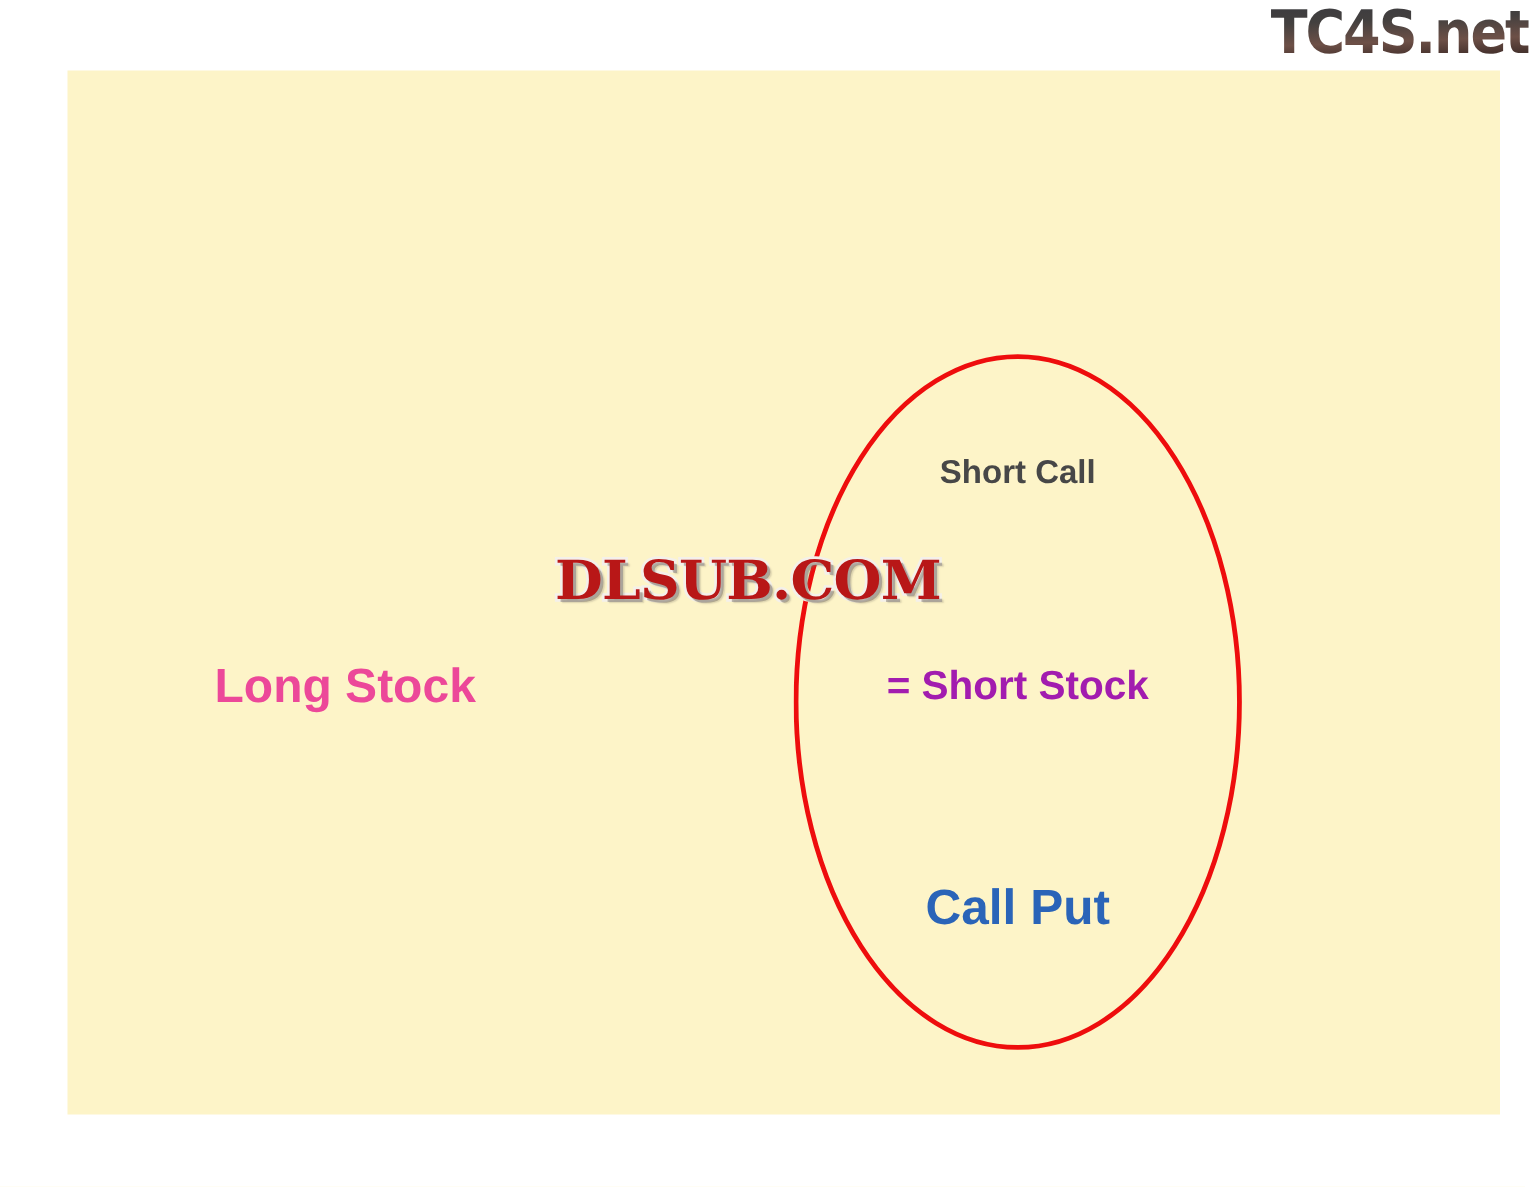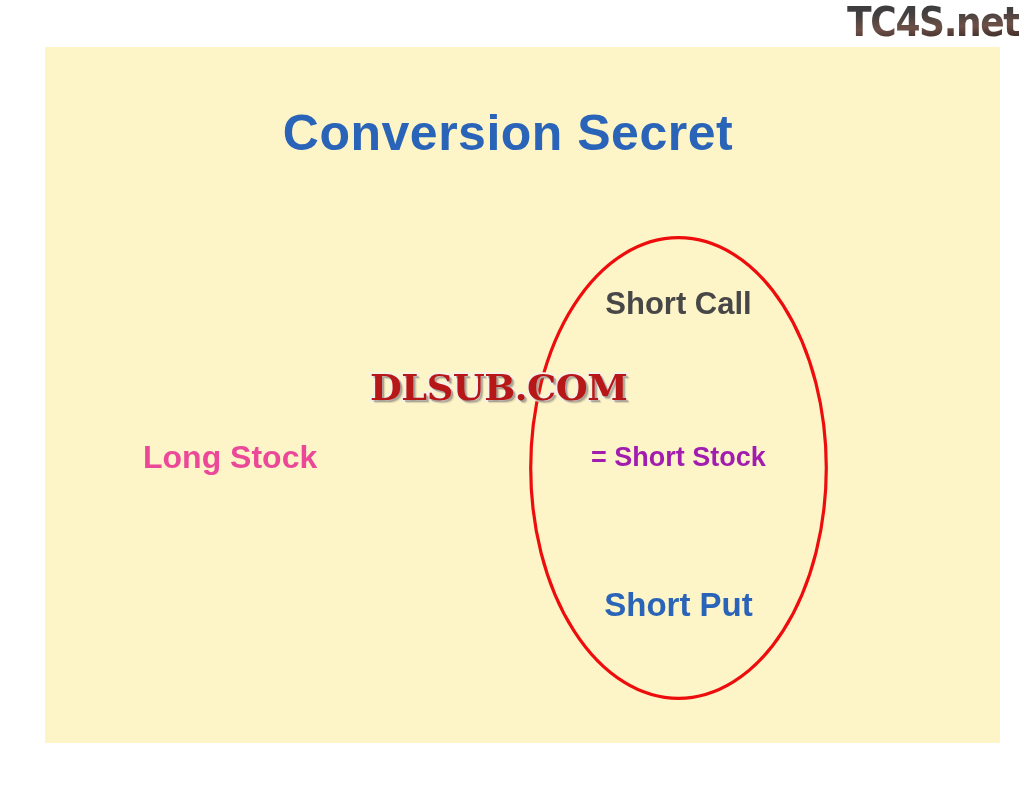--- a/index.html
+++ b/index.html
@@ -70,25 +70,25 @@
   .label {
     position: absolute;
     font-family: "Liberation Sans", sans-serif;
     font-weight: bold;
     white-space: nowrap;
     line-height: 1;
   }
 
   #label-short-call {
     left: 527px;
-    top: 288px;
+    top: 304px;
     width: 303px;
     text-align: center;
     color: #474747;
-    font-size: 31px;
+    font-size: 22px;
   }
 
   #label-long-stock {
     left: 143px;
     top: 441px;
     color: #ec4899;
     font-size: 32px;
   }
 
   #label-short-stock {
@@ -175,32 +175,31 @@
       3px 3px 1px rgba(120,120,120,0.22);
   }
 </style>
 </head>
 <body>
 
 <div id="slide-root">
 
   <div id="content-panel"></div>
 
-  <div id="slide-title">Conversion Secret</div>
 
   <svg id="grouping-ellipse" viewBox="0 0 299 464" xmlns="http://www.w3.org/2000/svg">
     <ellipse cx="149.5" cy="232" rx="147.8" ry="230.3"></ellipse>
   </svg>
 
   <div class="label" id="label-short-call">Short Call</div>
 
   <div class="label" id="label-long-stock">Long Stock</div>
 
   <div class="label" id="label-short-stock">= Short Stock</div>
 
-  <div class="label" id="label-long-put">Short Put</div>
+  <div class="label" id="label-long-put">Call Put</div>
 
   <div id="watermark-dlsub">DLSUB.COM</div>
 
   <div id="logo-tc4s">TC4S.net</div>
 
 
 </div>
 
 </body></html>

